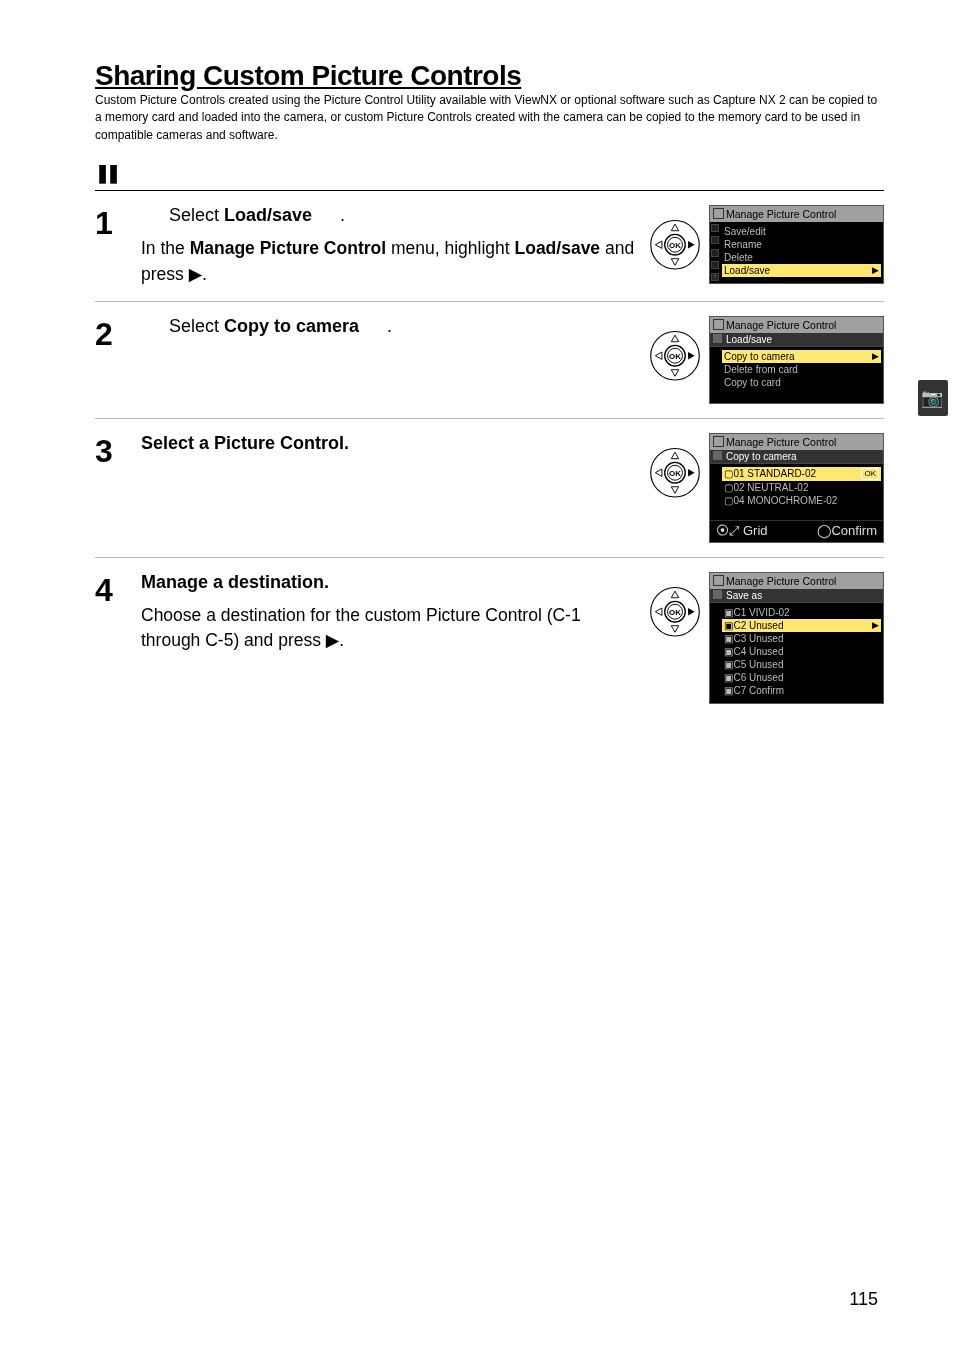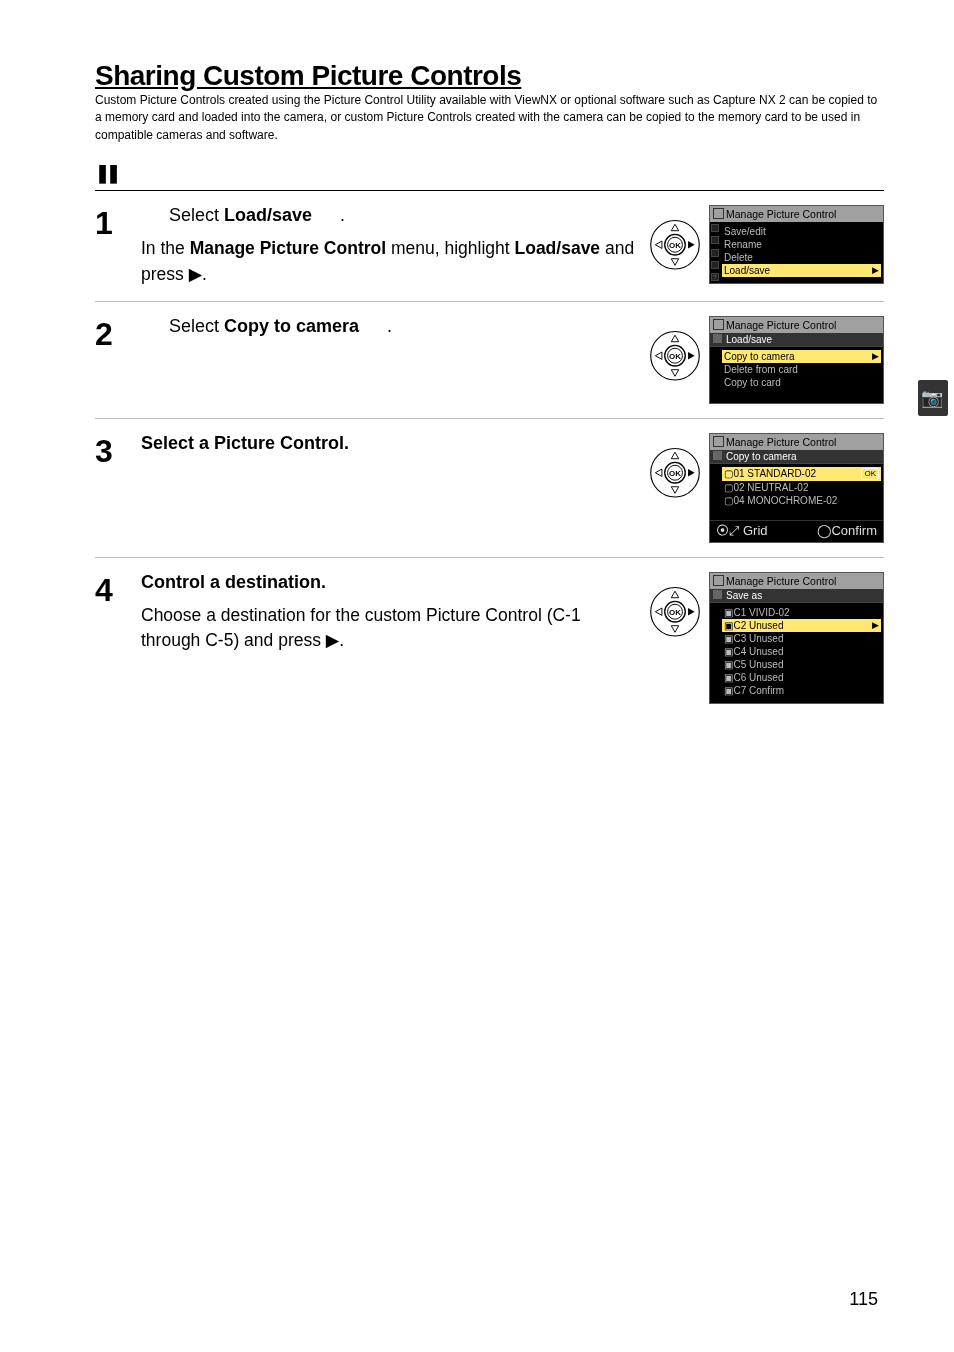--- a/index.html
+++ b/index.html
@@ -184,21 +184,21 @@
               <span>⦿⤢ Grid</span>
               <span>◯Confirm</span>
             </div>
   </div>
       </div>
     </div>
 
     <div class="step">
       <div class="step-num">4</div>
       <div class="step-body">
-        <div class="step-head"><span>Control a destination.</span></div>
+        <div class="step-head"><span>Manage a destination.</span></div>
         <div class="step-text">Choose a destination for the custom Picture Control (C-1 through C-5) and press ▶.</div>
       </div>
       <div class="step-media">
         <div class="dpad">
             <svg viewBox="0 0 60 76" width="56" height="72">
     <ellipse cx="30" cy="42" rx="26" ry="26" fill="none" stroke="#000" stroke-width="1.2"></ellipse>
     <circle cx="30" cy="42" r="11" fill="none" stroke="#000" stroke-width="1.4"></circle>
     <circle cx="30" cy="42" r="8" fill="none" stroke="#000" stroke-width="1"></circle>
     <text x="30" y="45.5" font-size="8.5" font-weight="bold" text-anchor="middle" font-family="Arial">OK</text>
     <polygon points="30,20 26,27 34,27" fill="none" stroke="#000"></polygon>

